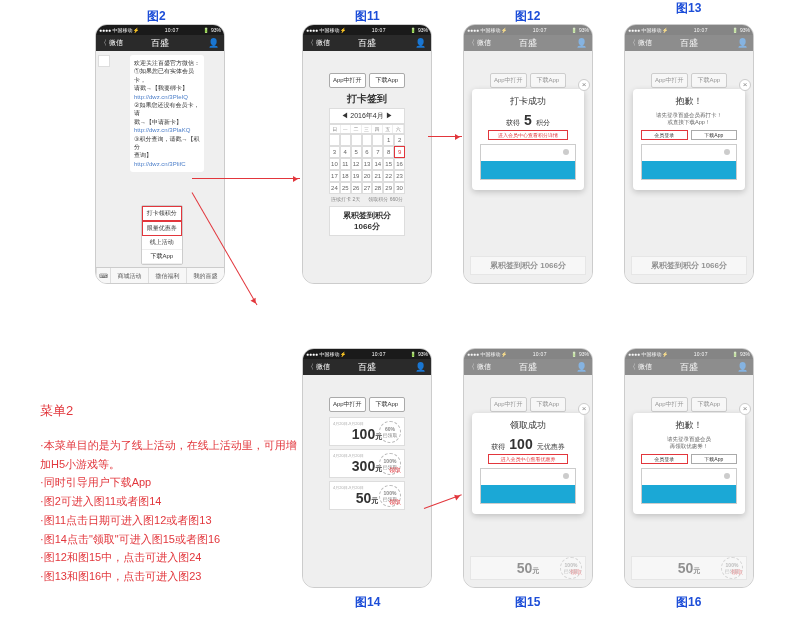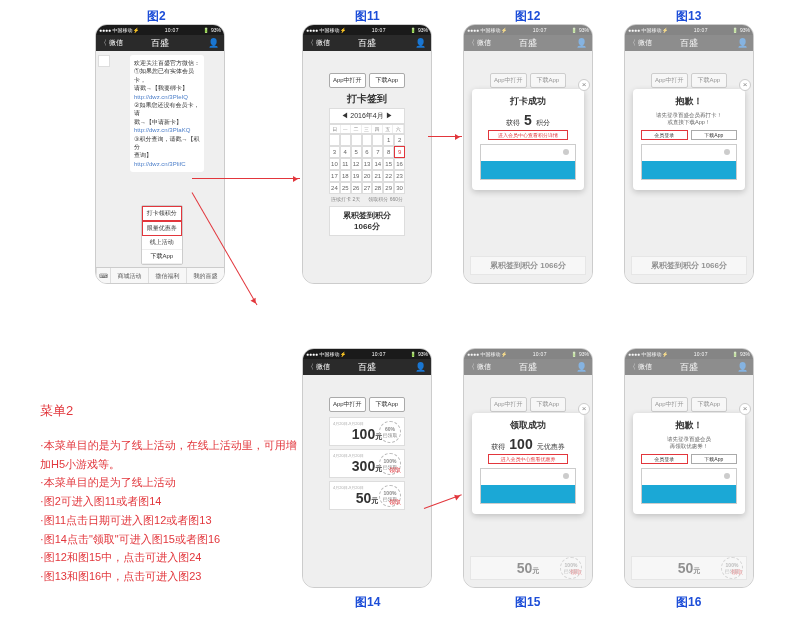--- a/index.html
+++ b/index.html
@@ -17,21 +17,21 @@
 .h1{text-align:center;font-size:10px;font-weight:700;margin:2px 0}
 .cal-h{background:#fff;border:1px solid #ddd;margin:0 6px;padding:2px;text-align:center;font-size:7px}
 .cal-d{display:grid;grid-template-columns:repeat(7,1fr);background:#fff;border:1px solid #ddd;margin:0 6px;font-size:5px;text-align:center;color:#888}
 .cal-d span{padding:1px 0;border-right:1px solid #eee}
 .cal-g{display:grid;grid-template-columns:repeat(7,1fr);background:#fff;margin:0 6px;font-size:6px}
 .cal-g span{border:0.5px solid #ddd;text-align:center;padding:2px 0;color:#666}
 .cal-g span.sel{border:1px solid #e2363c;color:#e2363c}
 .sumrow{display:flex;justify-content:space-between;font-size:5px;color:#888;padding:2px 8px}
 .total{text-align:center;font-size:8px;font-weight:700;background:#fff;margin:2px 6px;padding:3px;border:1px solid #ddd}
 .modal{position:absolute;top:38px;left:8px;right:8px;background:#fff;border-radius:4px;padding:6px;box-shadow:0 2px 6px rgba(0,0,0,.2);z-index:5}
-.mtitle{text-align:center;font-size:9px;font-weight:700;margin-bottom:4px}
+.mtitle{text-align:center;font-size:9px;font-weight:400;margin-bottom:4px}
 .mrow{text-align:center;font-size:7px;margin:2px 0}
 .mrow .big{font-size:14px;font-weight:700;margin:0 4px}
 .rbox{border:1px solid #e2363c;color:#e2363c;font-size:5px;text-align:center;padding:1px;margin:2px 10px}
 .img-ph{height:36px;border:1px solid #ccc;margin:4px 2px;background:#fff;position:relative;overflow:hidden}
 .img-ph::after{content:"";position:absolute;bottom:0;left:0;right:0;height:18px;background:linear-gradient(45deg,#1ba8d6 25%,transparent 25%),linear-gradient(-45deg,#1ba8d6 25%,transparent 25%);background-size:16px 18px;background-color:#1ba8d6}
 .img-ph::before{content:"";position:absolute;top:4px;right:6px;width:6px;height:6px;border-radius:50%;background:#ccc}
 .close{position:absolute;top:28px;right:2px;width:12px;height:12px;border-radius:50%;background:#fff;border:1px solid #ccc;font-size:8px;text-align:center;line-height:10px;color:#888;z-index:6}
 .dim{filter:opacity(.5)}
 .chat{background:#fff;border-radius:3px;padding:4px;font-size:6px;line-height:1.4;margin-left:14px}
 .chat a{color:#4b7ec9}
@@ -57,21 +57,21 @@
 .mbtns div{flex:1;border:1px solid #aaa;font-size:5px;text-align:center;padding:1px}
 .mbtns .hl{border-color:#e2363c}
 .sub{font-size:5.5px;text-align:center;color:#666;margin:2px 0 4px}
 </style>
 </head>
 <body>
 
 <div class="label" style="left:147px;top:8px">图2</div>
 <div class="label" style="left:355px;top:8px">图11</div>
 <div class="label" style="left:515px;top:8px">图12</div>
-<div class="label" style="left:676px;top:8px">图13</div>
+<div class="label" style="left:676px;top:0">图13</div>
 <div class="label" style="left:355px;top:594px">图14</div>
 <div class="label" style="left:515px;top:594px">图15</div>
 <div class="label" style="left:676px;top:594px">图16</div>
 
 <div class="phone tall" style="left:95px;top:24px">
   <div class="sbar">
       <span>●●●● <span>中国移动</span> ⚡</span>
       <span>10:07</span>
       <span>🔋 <span>93%</span></span>
     </div>
@@ -356,19 +356,19 @@
 </div>
 
 <div class="arrow" style="left:192px;top:178px;width:108px"></div>
 <div class="arrow" style="left:192px;top:192px;width:130px;transform:rotate(60deg);transform-origin:left"></div>
 <div class="arrow" style="left:428px;top:136px;width:34px"></div>
 <div class="arrow" style="left:424px;top:508px;width:40px;transform:rotate(-20deg);transform-origin:left"></div>
 
 <div class="notes">
   <div class="t">菜单2</div>
   <div>·本菜单目的是为了线上活动，在线上活动里，可用增加H5小游戏等。</div>
-  <div>·本菜单目的是为了线上活动</div>
+  <div>·同时引导用户下载App</div>
   <div>·图2可进入图11或者图14</div>
   <div>·图11点击日期可进入图12或者图13</div>
   <div>·图14点击"领取"可进入图15或者图16</div>
   <div>·图12和图15中，点击可进入图24</div>
   <div>·图13和图16中，点击可进入图23</div>
 </div>
 
 </body></html>

